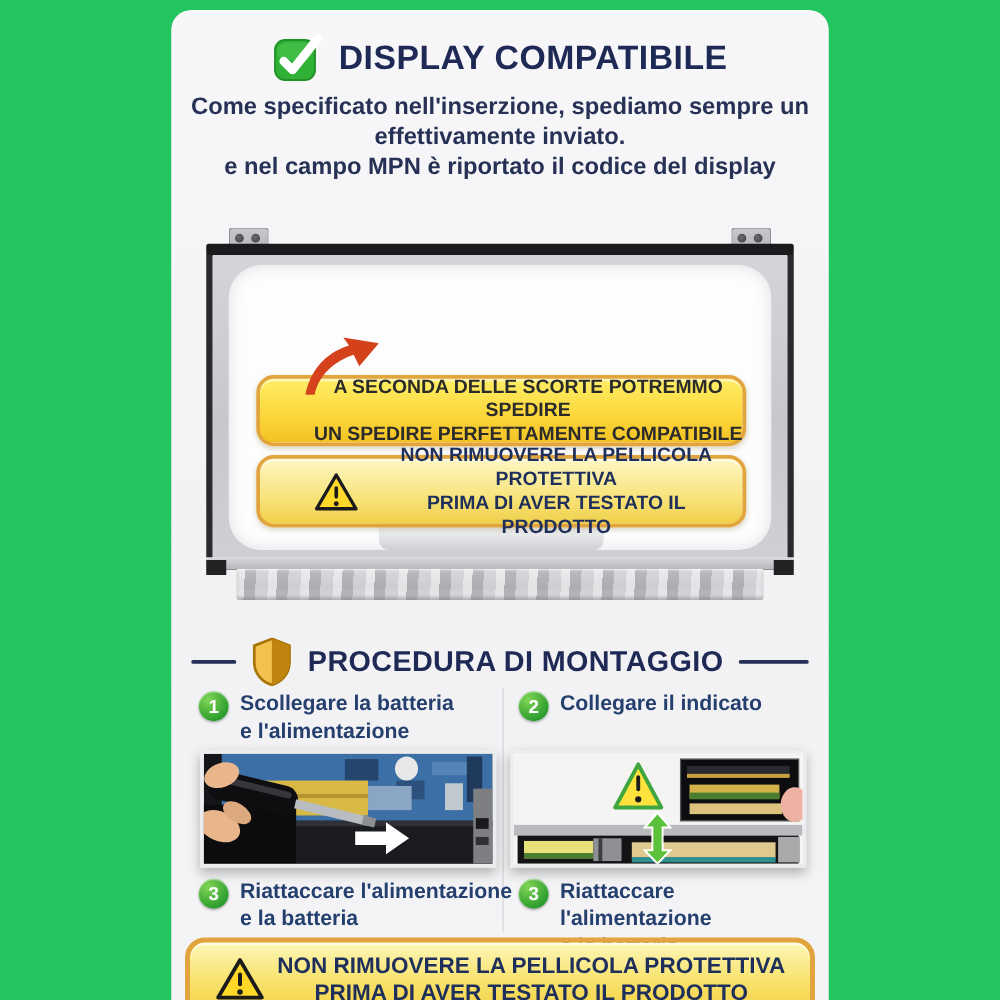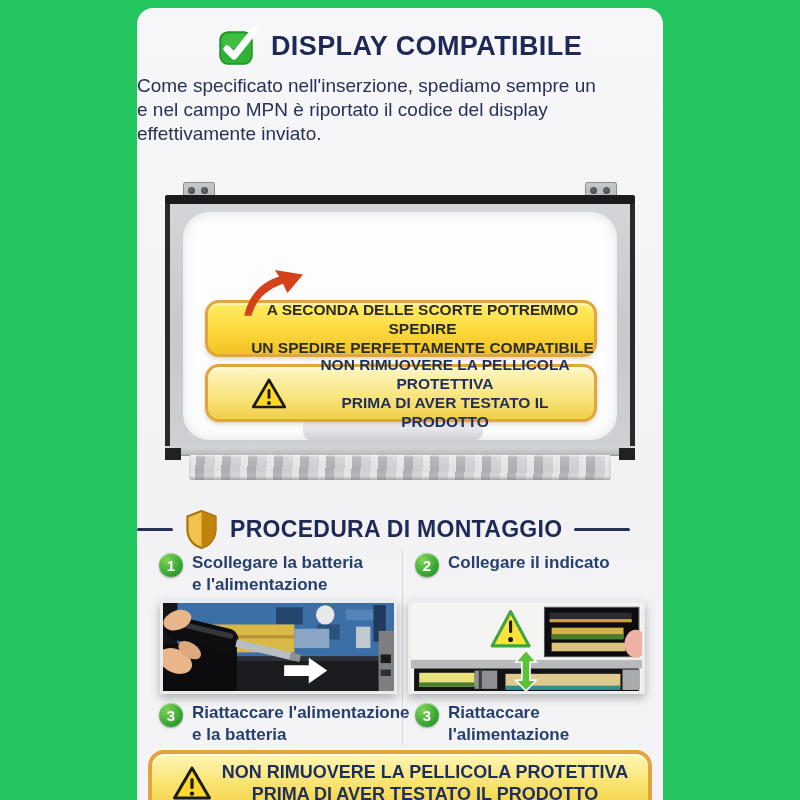--- a/index.html
+++ b/index.html
@@ -8,22 +8,22 @@
   .card{position:absolute;left:137px;top:8px;width:526px;height:792px;
         background:linear-gradient(180deg,#f7f7f9 0%,#f2f2f5 60%,#f4f4f6 100%);
         border-radius:16px 16px 0 0;overflow:hidden;}
 
   
   .header{position:absolute;left:0;top:18px;width:100%;display:flex;justify-content:center;align-items:center;gap:13px;}
   .check-icon{width:40px;height:40px;flex:0 0 auto;}
   .page-title{font-size:27px;font-weight:bold;color:#1e2a55;letter-spacing:.4px;margin:0;}
 
   
-  .intro{position:absolute;left:0;top:66px;width:100%;color:#273156;
-         font-size:19px;line-height:24px;font-weight:400;}
+  .intro{position:absolute;left:0;top:66px;width:100%;text-align:center;color:#273156;
+         font-size:19px;line-height:24px;font-weight:700;}
 
   
   .panel{position:absolute;left:28px;top:174px;width:470px;height:300px;}
   .bracket{position:absolute;top:0;width:30px;height:22px;background:linear-gradient(180deg,#c6c8cb,#aeb0b4);
            border:1px solid #8d8f93;border-bottom:none;border-radius:3px 3px 0 0;}
   .bracket.left{left:18px;} .bracket.right{right:18px;}
   .bracket .hole{position:absolute;top:4px;width:7px;height:7px;border-radius:50%;
                  background:radial-gradient(circle at 40% 40%,#6a6c70,#3a3b3e);}
   .bracket .hole.h1{left:4px;} .bracket .hole.h2{left:17px;}
   .panel-top-strip{position:absolute;left:0;top:13px;width:100%;height:10px;background:#1b1b1d;border-radius:2px;}
@@ -50,21 +50,21 @@
         display:flex;align-items:center;justify-content:center;gap:9px;
         box-shadow:inset 0 2px 0 rgba(255,255,255,.55), 0 2px 4px rgba(120,100,20,.25);padding-left:43px;}
   .ybox-stock{top:118px;height:57px;background:linear-gradient(180deg,#ffee66 0%,#fcd83c 55%,#f3c224 100%);}
   .ybox-stock .ybox-text{color:#2b2b2b;}
   .ybox-film{top:182px;height:58px;background:linear-gradient(180deg,#fdf7c4 0%,#f8e37a 60%,#f0cf4a 100%);}
   .ybox-film .ybox-text{color:#1e2f5c;}
   .ybox-text{font-size:15.5px;font-weight:bold;line-height:19px;text-align:center;}
   .tri-icon{flex:0 0 auto;}
 
   
-  .proc-header{position:absolute;left:0;top:502px;width:100%;display:flex;align-items:center;gap:12px;}
+  .proc-header{position:absolute;left:0;top:502px;width:100%;display:flex;align-items:center;justify-content:center;gap:12px;}
   .proc-line{height:3px;background:#273156;border-radius:2px;}
   .proc-line.l{width:36px;} .proc-line.r{width:56px;}
   .shield-icon{width:33px;height:39px;flex:0 0 auto;}
   .proc-title{font-size:23px;font-weight:bold;color:#1e2a55;letter-spacing:.3px;margin:0;}
 
   
   .steps{position:absolute;left:0;top:538px;width:100%;height:204px;}
   .col-divider{position:absolute;left:265px;top:4px;width:1px;height:196px;background:#d6d6da;}
   .step{position:absolute;display:flex;gap:9px;align-items:flex-start;}
   .step-badge{width:24px;height:24px;border-radius:50%;flex:0 0 auto;margin-top:1px;
@@ -98,22 +98,22 @@
       <svg class="check-icon" viewBox="0 0 40 40">
         <rect x="2" y="6" width="32" height="32" rx="8" fill="#2fb135" stroke="#219128" stroke-width="1.5"></rect>
         <rect x="4" y="8" width="28" height="14" rx="7" fill="#4cc94f" opacity="0.55"></rect>
         <path d="M9 23 L16 30 L36 5" fill="none" stroke="#ffffff" stroke-width="7" stroke-linecap="round" stroke-linejoin="round"></path>
       </svg>
       <h1 class="page-title">DISPLAY COMPATIBILE</h1>
     </div>
 
     <div class="intro">
       <div>Come specificato nell'inserzione, spediamo sempre un</div>
+      <div>effettivamente inviato.</div>
       <div>e nel campo MPN è riportato il codice del display</div>
-      <div>effettivamente inviato.</div>
     </div>
 
     <div class="panel">
       <div class="bracket left">
         <span class="hole h1"></span>
         <span class="hole h2"></span>
       </div>
       <div class="bracket right">
         <span class="hole h1"></span>
         <span class="hole h2"></span>

